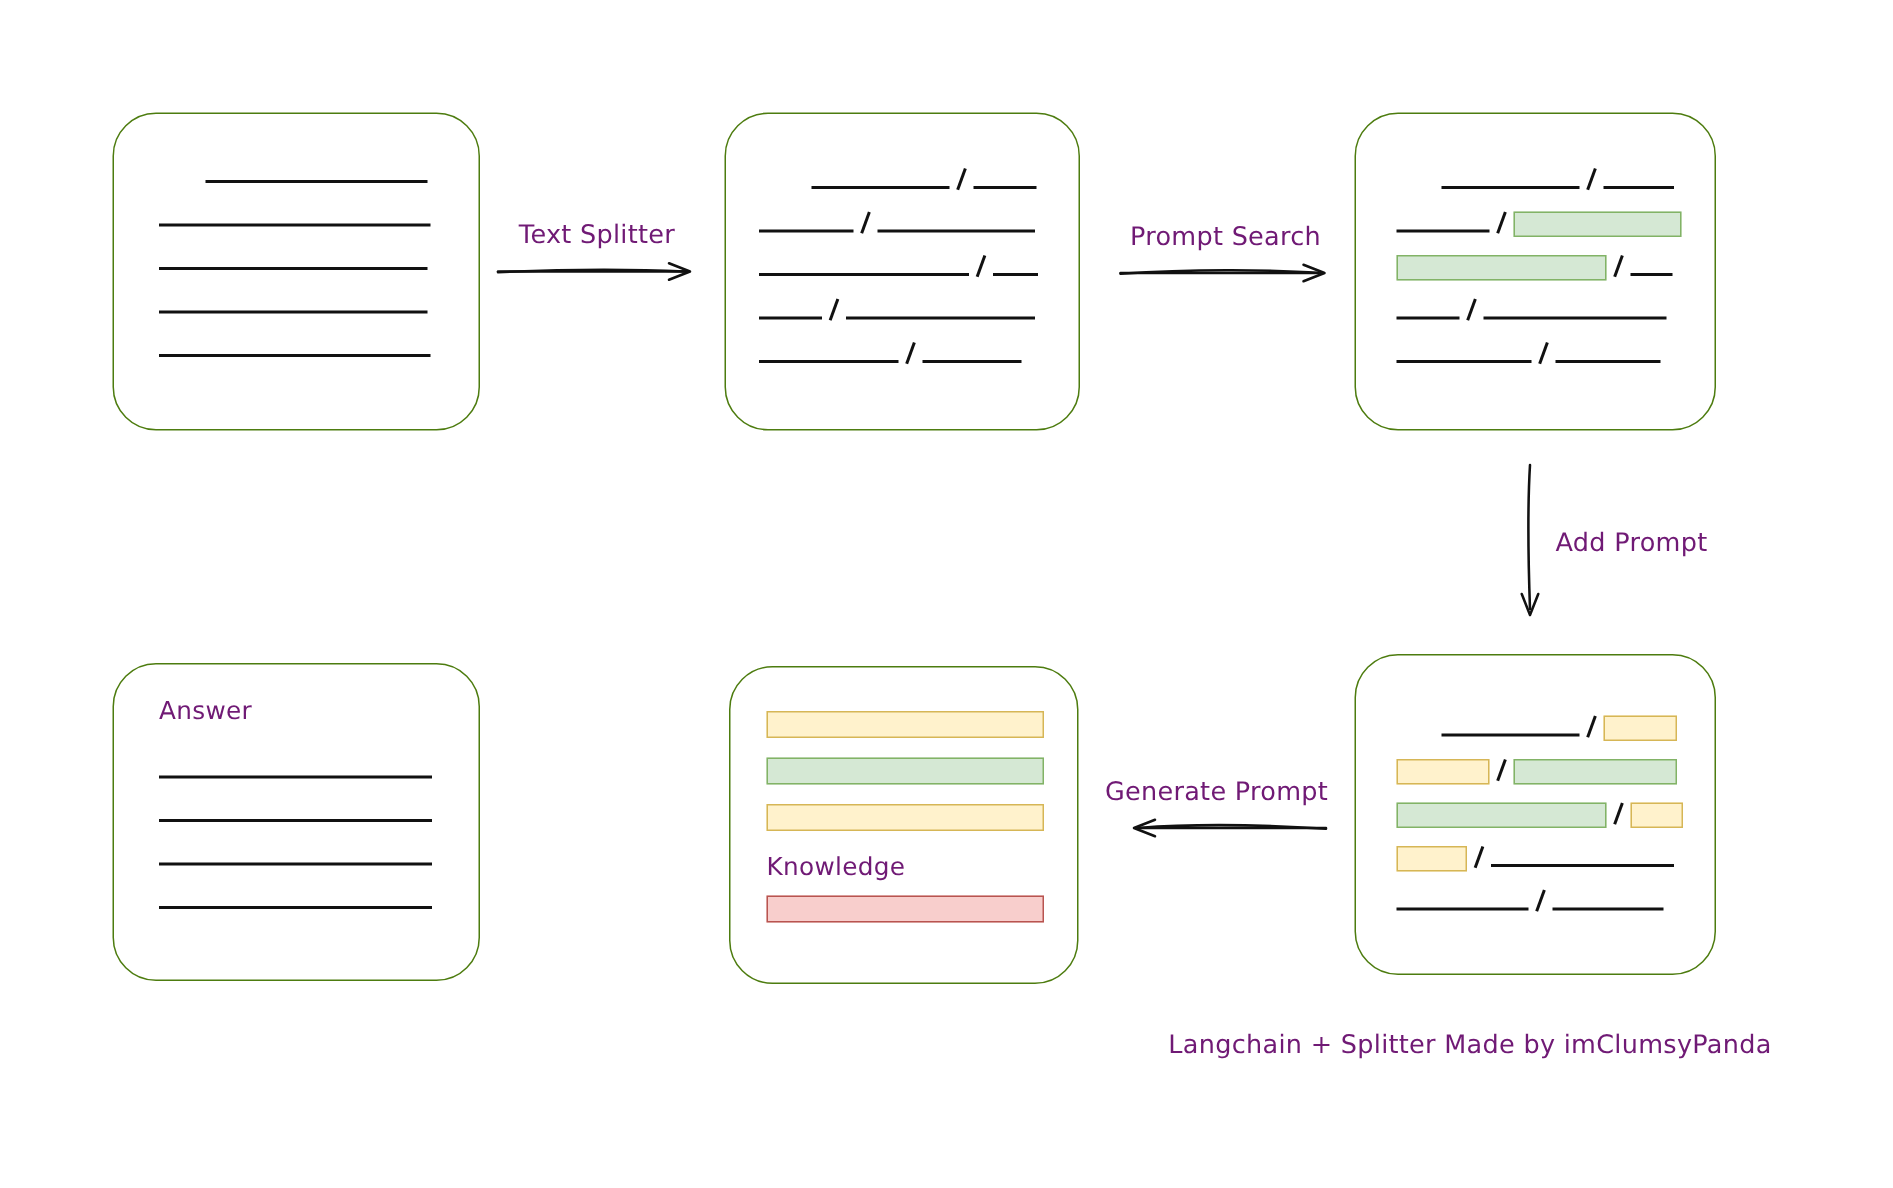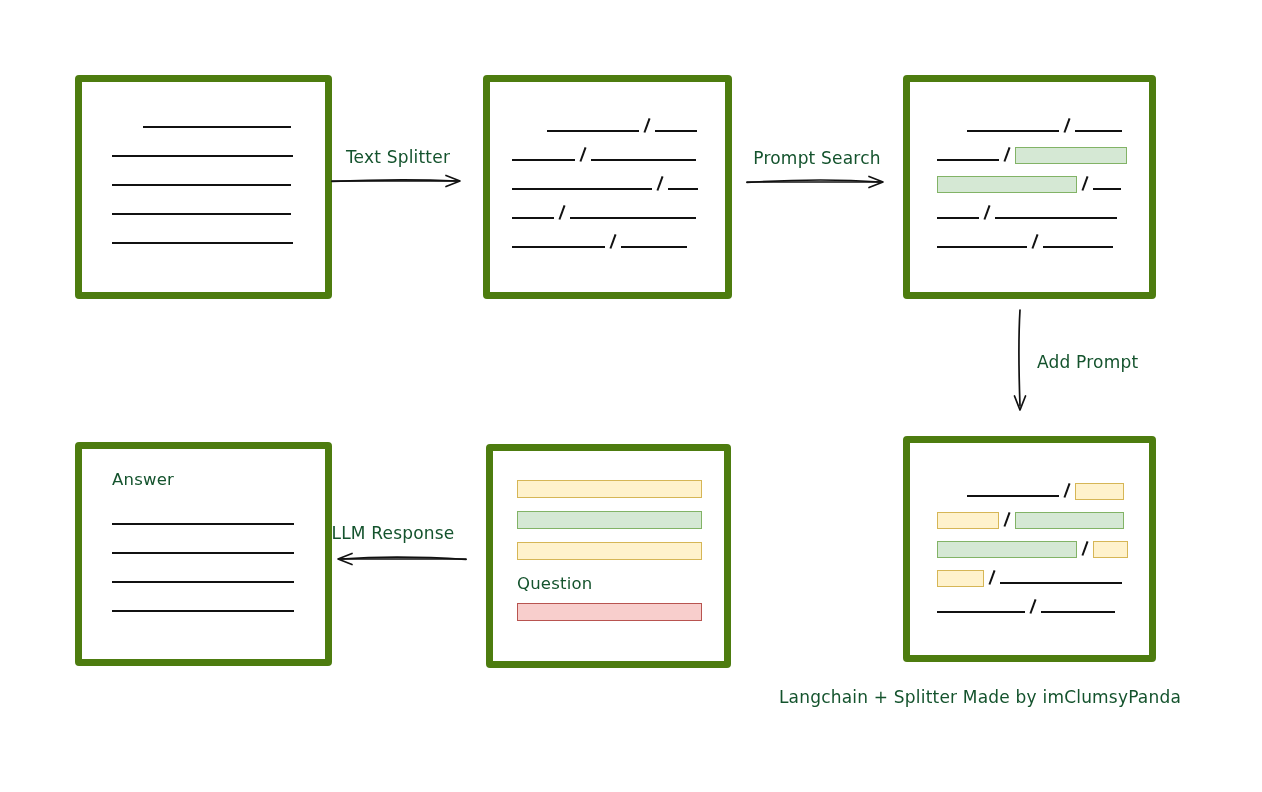--- a/index.html
+++ b/index.html
@@ -1,23 +1,23 @@
 <!DOCTYPE html>
 <html style="--line: #111111; --box-border: #7f7f7f; --green-fill: #d5e8d4; --green-border: #82b366; --yellow-fill: #fff2cc; --yellow-border: #d6b656; --red-fill: #f8cecc; --red-border: #b85450;"><head>
 <meta charset="utf-8">
 <style>
   html,body { margin:0; padding:0; background:#ffffff; }
   .stage {
     position:relative; width:1262px; height:792px; overflow:hidden;
-    font-family:"DejaVu Sans","Liberation Sans",sans-serif; color:#14532d;
+    font-family:"DejaVu Sans","Liberation Sans",sans-serif; color:#701a75;
     background:#ffffff;
   }
   .node {
     position:absolute; background:#fff;
-    border:7px solid #4d7c0f; border-radius:4px;
+    border:1px solid #4d7c0f; border-radius:29px;
   }
   
   .seg-rows { position:absolute; display:flex; flex-direction:column; gap:11px; }
   .seg-row { display:flex; align-items:flex-end; height:18px; }
   .seg-line { height:2px; background:var(--line); }
   .seg-indent { height:1px; }
   .seg-slash {
     width:2.4px; height:15px; background:var(--line);
     transform:rotate(20deg); margin:0 7px -1px 7px;
   }
@@ -185,51 +185,51 @@
           <div class="seg-line" style="width: 122px;"></div>
         </div>
         <div class="seg-row">
           <div class="seg-line" style="width: 88px;"></div>
           <div class="seg-slash"></div>
           <div class="seg-line" style="width: 74px;"></div>
         </div>
       </div>
   </div>
 
+  <div class="arrow" style="left:736px; top:517px; width:150px;">
+    <div class="arrow-label">Generate Prompt</div>
+    <svg width="150" height="18">
+      <path d="M148 11 L22 11"></path>
+      <path d="M148 11.5 C 100 8.5, 55 8.5, 23 11"></path>
+      <path d="M34 5.5 L20 11 L34 16.5"></path>
+    </svg>
+  </div>
 
   <div class="node" style="left:486px; top:444px; width:231px; height:210px;">
     <div class="prompt-body">
       <div class="seg-rows bars-knowledge">
           <div class="seg-row">
             <div class="seg-chip seg-yellow" style="width: 183px;"></div>
           </div>
           <div class="seg-row">
             <div class="seg-chip seg-green" style="width: 183px;"></div>
           </div>
           <div class="seg-row">
             <div class="seg-chip seg-yellow" style="width: 183px;"></div>
           </div>
         </div>
-      <div class="node-heading q-label">Question</div>
+      <div class="node-heading q-label">Knowledge</div>
       <div class="seg-rows bars-question">
           <div class="seg-row">
             <div class="seg-chip seg-red" style="width: 183px;"></div>
           </div>
         </div>
     </div>
   </div>
 
-  <div class="arrow" style="left:326px; top:522px; width:134px;">
-    <div class="arrow-label">LLM Response</div>
-    <svg width="142" height="18" style="margin-top:4px;">
-      <path d="M140 11 L14 11"></path>
-      <path d="M140 11.5 C 95 8.5, 50 8.5, 15 11"></path>
-      <path d="M26 5.5 L12 11 L26 16.5"></path>
-    </svg>
-  </div>
 
   <div class="node" style="left:75px; top:442px; width:243px; height:210px;">
     <div class="node-heading answer-label">Answer</div>
     <div class="seg-rows" style="left:30px; top:58px;">
         <div class="seg-row">
           <div class="seg-line" style="width: 182px;"></div>
         </div>
         <div class="seg-row">
           <div class="seg-line" style="width: 182px;"></div>
         </div>

